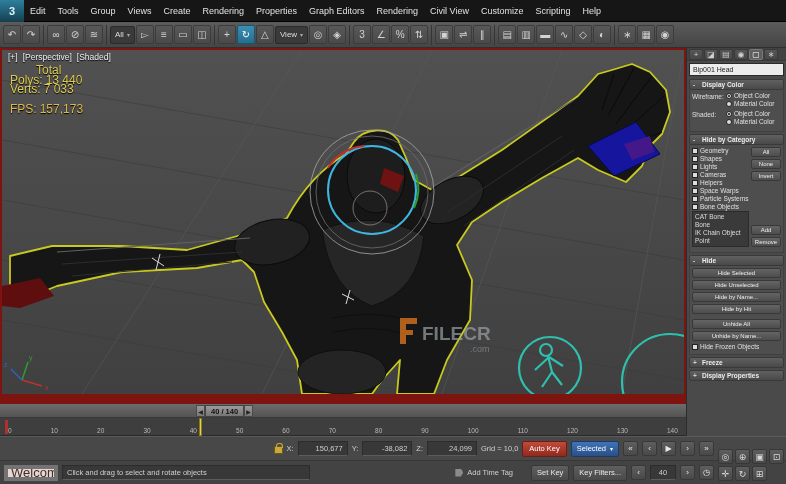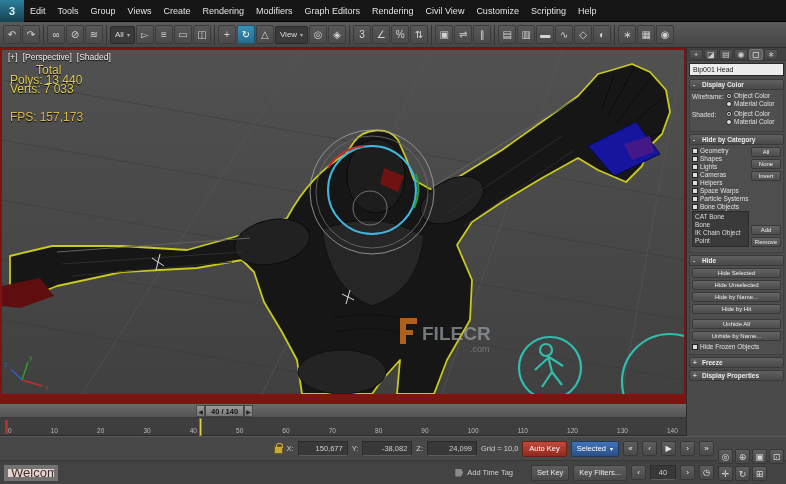--- a/index.html
+++ b/index.html
@@ -19,21 +19,21 @@
   .tdrop{height:18px;display:flex;align-items:center;gap:3px;background:#3a3a3a;border:1px solid #2a2a2a;border-radius:2px;color:#ddd;font-size:8px;padding:0 4px;flex:0 0 auto;}
   .tdrop .arr{font-size:6px;color:#aaa;}
 
   
   .viewport{position:absolute;left:0;top:48px;width:686px;height:348px;background:#4a4a4a;border:2px solid #7e1410;overflow:hidden;}
   .vp-svg{position:absolute;left:0;top:0;width:682px;height:344px;}
   .vp-red-band{position:absolute;left:0;top:396px;width:686px;height:8px;background:#7e1410;}
   .vp-label{position:absolute;left:6px;top:2px;display:flex;gap:5px;font-size:8.5px;color:#f2f2f2;text-shadow:0 1px 1px #000;}
   .vp-stats{position:absolute;left:8px;top:16px;font-size:12px;line-height:9.5px;color:#dcc94e;text-shadow:0 1px 1px #000;}
   .vp-stats .indent{padding-left:26px;}
-  .vp-stats .fpsline{margin-top:18px;color:#ddb64a;text-align:center;}
+  .vp-stats .fpsline{margin-top:10px;color:#ddb64a;text-align:center;}
   .vp-stats span{margin-right:3px;}
 
   
   .timeslider{position:absolute;left:0;top:404px;width:686px;height:14px;background:linear-gradient(#6c6c6c,#535353);border-bottom:1px solid #3a3a3a;}
   .ts-handle{position:absolute;left:196px;top:1px;height:12px;display:flex;align-items:center;}
   .ts-arrow{width:9px;height:12px;display:flex;align-items:center;justify-content:center;font-size:6px;color:#222;background:linear-gradient(#9a9a9a,#777);border:1px solid #4a4a4a;}
   .ts-grip{height:12px;padding:0 5px;display:flex;align-items:center;background:linear-gradient(#9c9c9c,#757575);border:1px solid #444;color:#111;font-size:7.5px;font-weight:bold;}
   .trackbar{position:absolute;left:0;top:418px;width:686px;height:18px;background:#3e3e3e;border-bottom:1px solid #2a2a2a;}
   .tb-ticks{position:absolute;left:8px;right:8px;bottom:1px;display:flex;justify-content:space-between;font-size:6.5px;color:#b9b9b9;}
   .tb-marker{position:absolute;left:199px;top:0;width:3px;height:18px;background:#e5d44a;border:1px solid #8a7b1a;}
@@ -93,21 +93,21 @@
 <div id="app">
 
   <div class="menubar">
     <div class="applogo">3</div>
     <div class="menu-item">Edit</div>
     <div class="menu-item">Tools</div>
     <div class="menu-item">Group</div>
     <div class="menu-item">Views</div>
     <div class="menu-item">Create</div>
     <div class="menu-item">Rendering</div>
-    <div class="menu-item">Modifiers</div>
+    <div class="menu-item">Properties</div>
     <div class="menu-item">Graph Editors</div>
     <div class="menu-item">Rendering</div>
     <div class="menu-item">Civil View</div>
     <div class="menu-item">Customize</div>
     <div class="menu-item">Scripting</div>
     <div class="menu-item">Help</div>
   </div>
 
   <div class="toolbar">
     <span class="tbtn">↶</span>
@@ -433,20 +433,21 @@
     <span class="sbtn mini">«</span>
     <span class="sbtn mini">‹</span>
     <span class="sbtn mini">▶</span>
     <span class="sbtn mini">›</span>
     <span class="sbtn mini">»</span>
     <div style="width:64px;"></div>
   </div>
 
   <div class="status2">
     <div class="welcomechip">Welcome to M</div>
+    <div class="sunken promptfield">Click and drag to select and rotate objects</div>
     <div class="spacer"></div>
     <span class="tagicon"></span>
     <span class="gridtext">Add Time Tag</span>
     <div class="spacer2"></div>
     <div class="sbtn">Set Key</div>
     <div class="sbtn">Key Filters...</div>
     <span class="sbtn mini">‹</span>
     <div class="sunken framefield">40</div>
     <span class="sbtn mini">›</span>
     <span class="sbtn mini">◷</span>

